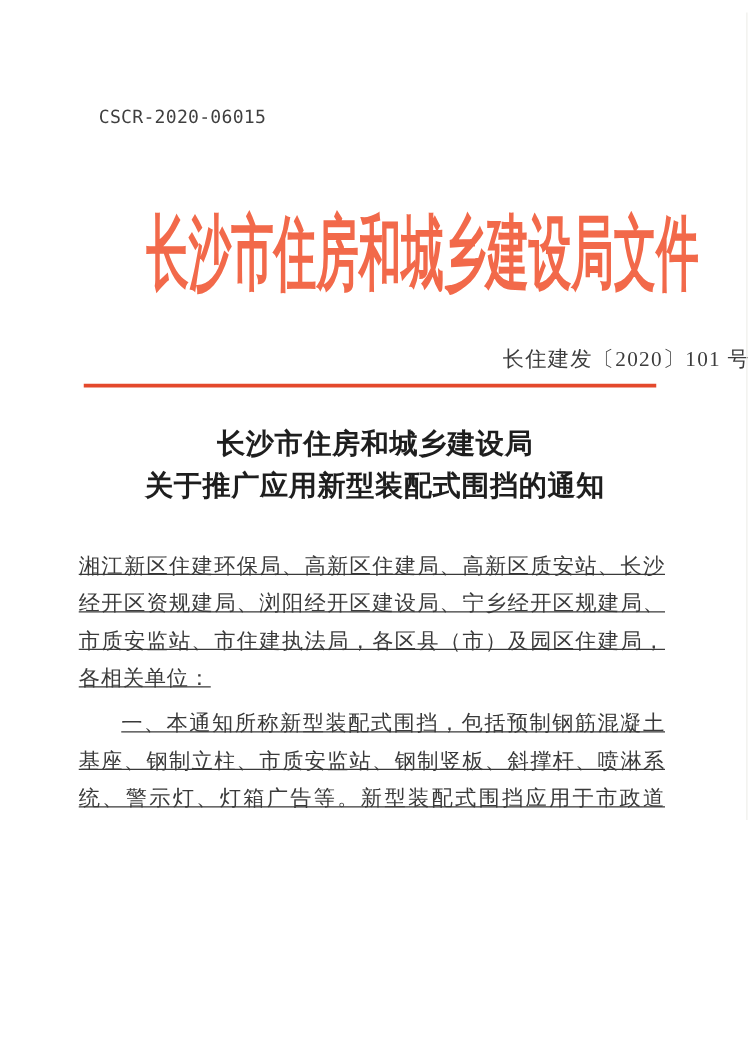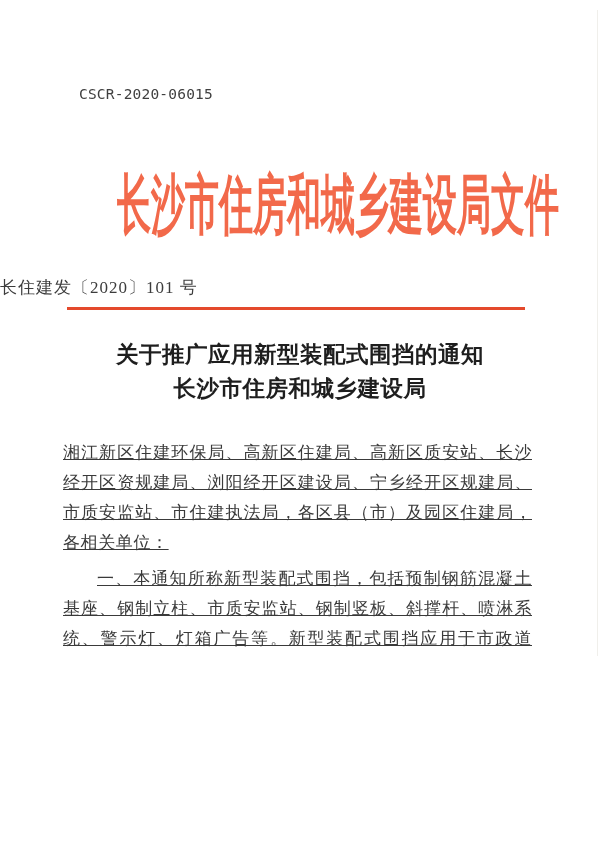--- a/index.html
+++ b/index.html
@@ -41,21 +41,21 @@
     transform-origin: 50% 50%;
     letter-spacing: 0px;
     font-family: "Liberation Serif", serif;
   }
 
   .doc-number {
     position: absolute;
     left: 0;
     top: 276px;
     width: 600px;
-    text-align: left;
+    text-align: right;
     font-size: 17px;
     color: #3c3c3c;
     letter-spacing: 1px;
   }
 
   .red-rule {
     position: absolute;
     left: 67px;
     top: 307px;
     width: 458px;
@@ -131,22 +131,22 @@
 
   <div class="banner">
     <span class="banner-inner">长沙市住房和城乡建设局文件</span>
   </div>
 
   <div class="doc-number">长住建发〔2020〕101 号</div>
 
   <div class="red-rule"></div>
 
   <div class="doc-title">
+    <div>长沙市住房和城乡建设局</div>
     <div>关于推广应用新型装配式围挡的通知</div>
-    <div>长沙市住房和城乡建设局</div>
   </div>
 
   <div class="body-text">
     <p>湘江新区住建环保局、高新区住建局、高新区质安站、长沙经开区资规建局、浏阳经开区建设局、宁乡经开区规建局、市质安监站、市住建执法局，各区县（市）及园区住建局，各相关单位：</p>
     <p class="indent gap-sm">一、本通知所称新型装配式围挡，包括预制钢筋混凝土基座、钢制立柱、市质安监站、钢制竖板、斜撑杆、喷淋系统、警示灯、灯箱广告等。新型装配式围挡应用于市政道路、桥梁、地铁、隧道等线性工程，同时适用于房屋建筑工程的施工围挡。具体制作</p>
   </div>
 
   <div class="page-number">- 1 -</div>
 
   <div class="scan-edge-bottom"></div>

